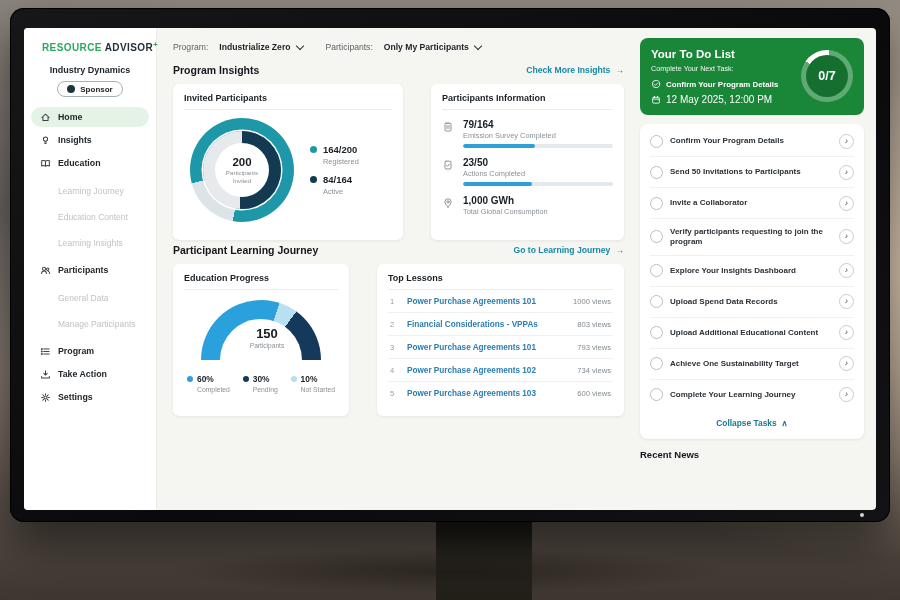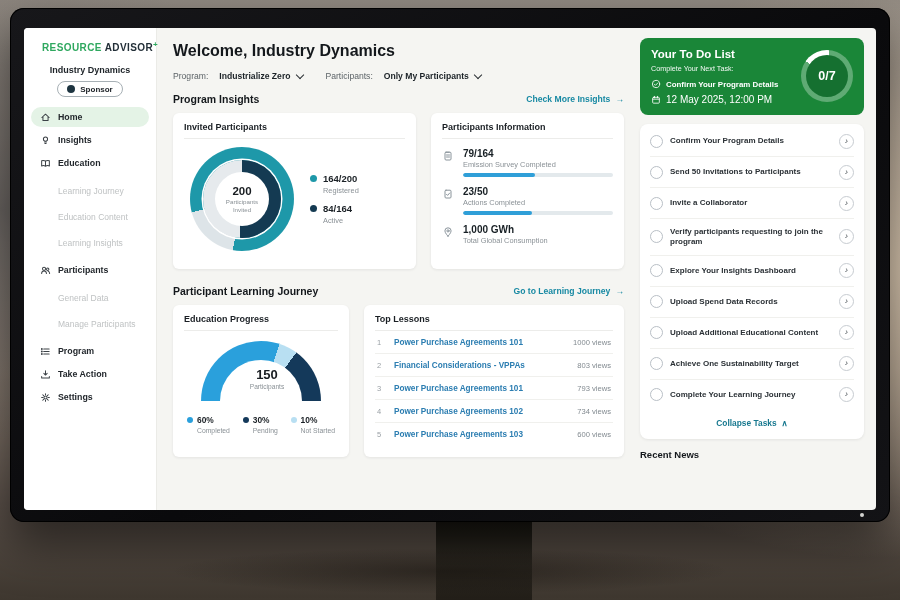--- a/index.html
+++ b/index.html
@@ -40,21 +40,21 @@
   .welcome{font-size:16px;font-weight:bold;color:#14181c;margin:0 0 11px;}
   .filters{display:flex;align-items:flex-end;gap:11px;font-size:8.6px;margin-bottom:12px;}
   .flabel{color:#5d6468;}
   .fvalue{background:none;border:none;font-family:inherit;font-size:8.6px;font-weight:bold;color:#1b2227;
     display:flex;align-items:center;cursor:pointer;padding:0;margin-right:12px;}
   .caret{width:5px;height:5px;border-right:1.3px solid #2a2f33;border-bottom:1.3px solid #2a2f33;
     transform:rotate(45deg);display:inline-block;margin:-2px 0 0 6px;}
   .sec-row{display:flex;justify-content:space-between;align-items:center;margin:4px 0 8px;}
   .sec-row h2{font-size:10.5px;font-weight:bold;color:#14181c;margin:0;}
   .sec-link{font-size:8.6px;font-weight:bold;color:#1789a3;text-decoration:none;display:flex;gap:5px;cursor:pointer;align-items:center;}
-  .cards-row{display:flex;gap:15px;margin-bottom:16px;}
+  .cards-row{display:flex;gap:28px;margin-bottom:4px;}
   .card{background:#fff;border-radius:6px;box-shadow:0 1px 3px rgba(20,30,40,.08);padding:9px 11px;box-sizing:border-box;}
   .card h3{font-size:9px;font-weight:bold;color:#1a1f24;margin:0 0 0;padding-bottom:6px;border-bottom:1px solid #ececea;}
   .card-invited{width:247px;height:156px;}
   .card-info{flex:1;height:156px;}
   .card-edu{width:176px;height:152px;}
   .card-lessons{flex:1;height:152px;}
 
   
   .donut-wrap{display:flex;align-items:center;gap:16px;padding:8px 0 0 6px;}
   .donut{position:relative;width:104px;height:104px;flex:none;}
@@ -193,21 +193,20 @@
             <svg class="nico" viewBox="0 0 12 12">
                 <circle cx="6" cy="6" r="1.7"></circle>
                 <path d="M6 1.8 V3.1 M6 8.9 V10.2 M1.8 6 H3.1 M8.9 6 H10.2 M3 3 l.95.95 M8.05 8.05 L9 9 M9 3 l-.95.95 M3.95 8.05 L3 9"></path>
               </svg>
             <span>Settings</span>
           </div>
         </nav>
       </aside>
 
       <main class="main">
-        <h1 class="welcome">Welcome, Industry Dynamics</h1>
 
         <div class="filters">
           <span class="flabel">Program:</span>
           <button class="fvalue">
             <span>Industrialize Zero</span>
             <i class="caret"></i>
           </button>
           <span class="flabel">Participants:</span>
           <button class="fvalue">
             <span>Only My Participants</span>

